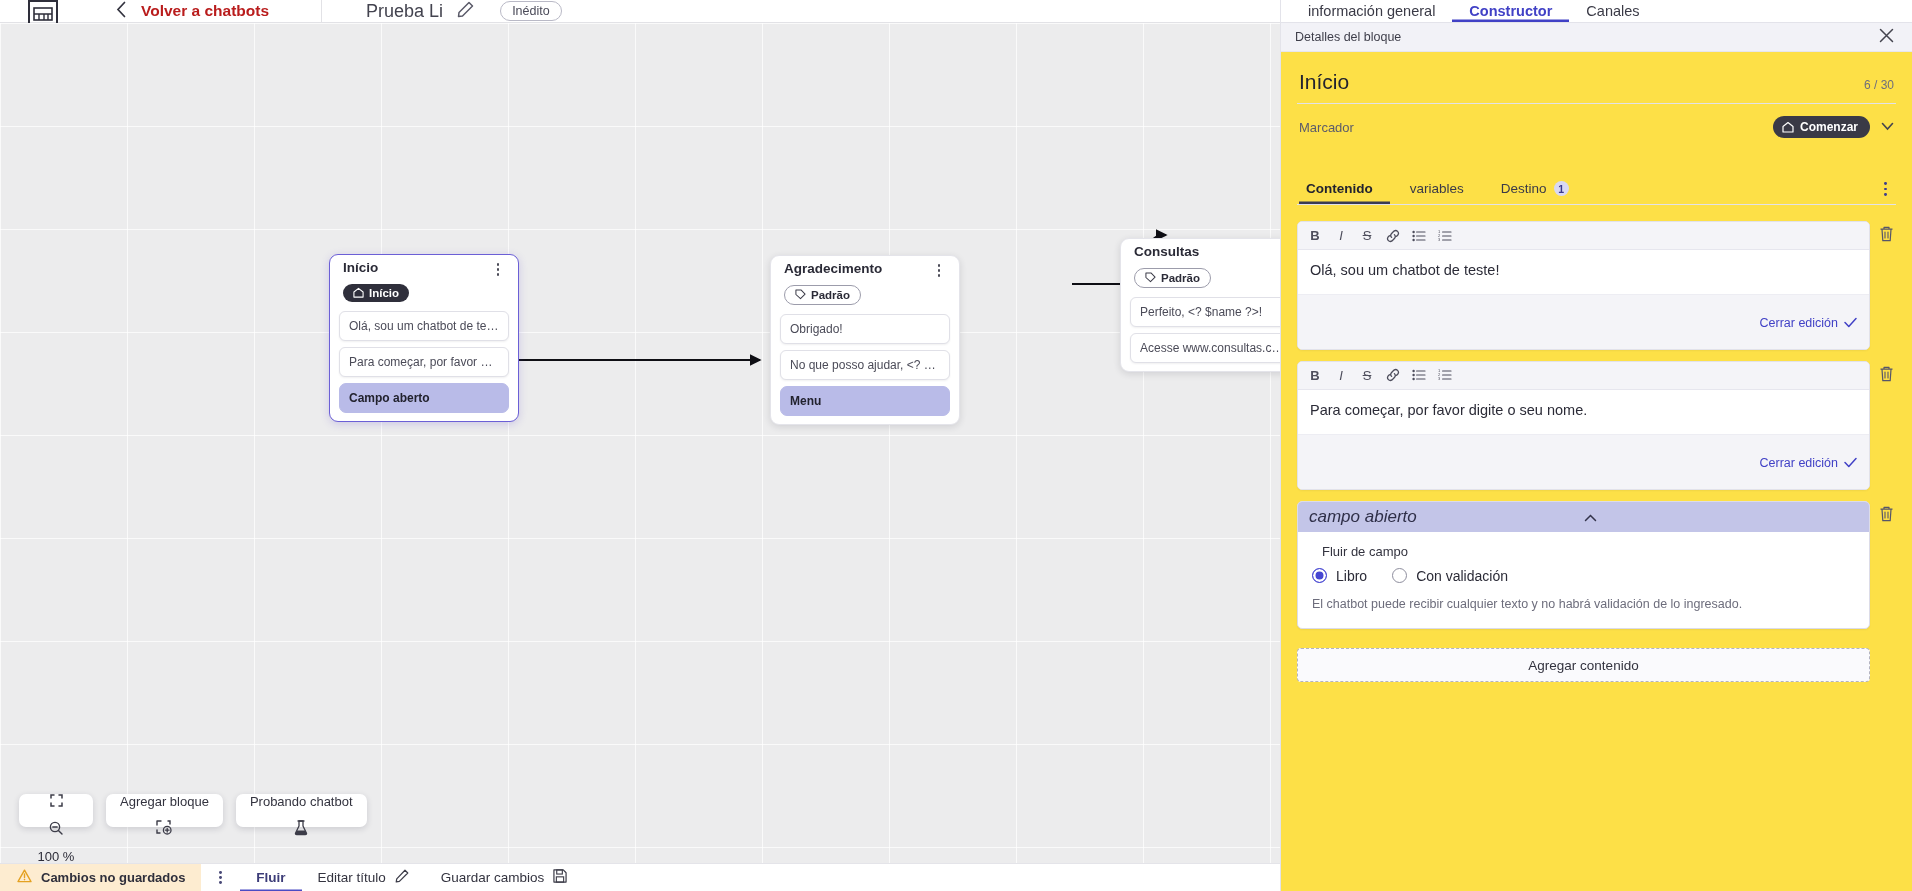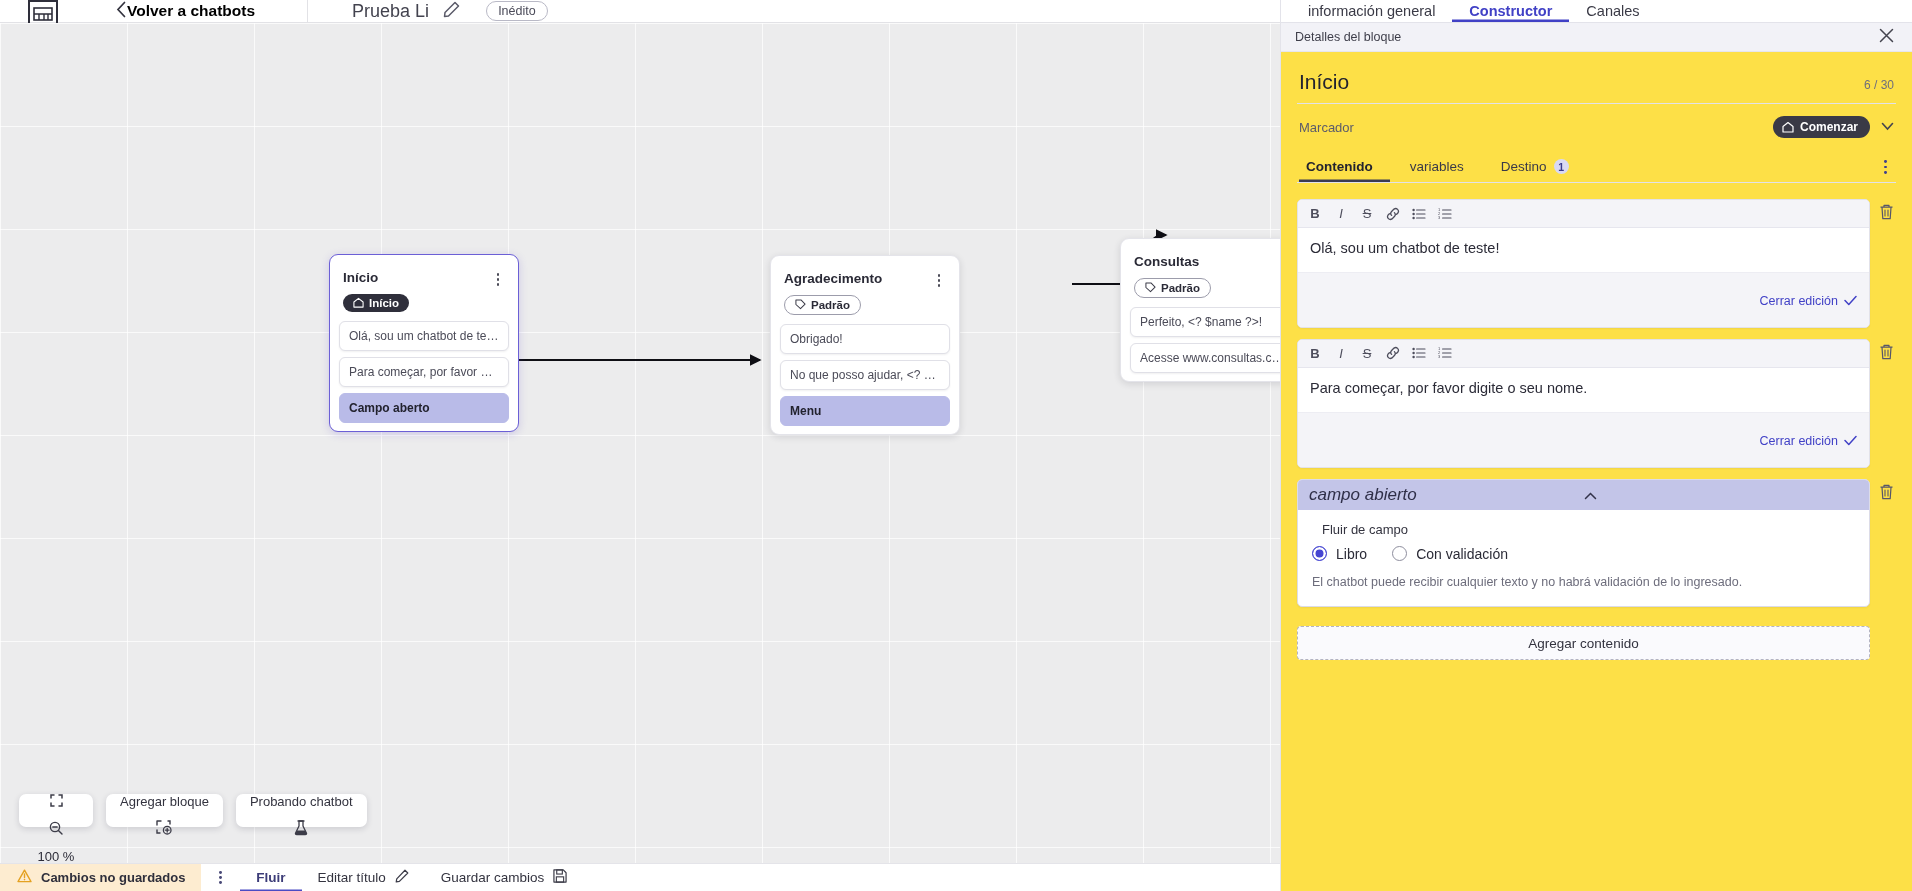--- a/index.html
+++ b/index.html
@@ -15,21 +15,21 @@
     position: absolute; left: 0; top: 0; width: 1562px; height: 23px;
     background: #fff; display: flex; align-items: center;
     border-bottom: 1px solid #e2e2e6;
   }
   .logo-box {
     margin-left: 28px; width: 30px; height: 28px; margin-top: 6px;
     border: 2px solid #2e2e3a; display: flex; align-items: center; justify-content: center;
   }
   .logo-box svg { display: block; }
   .back-chev { margin-left: 58px; color: #33333f; font-size: 17px; line-height: 1; }
-  .back-label { font-size: 15.5px; color: #000000; font-weight: 600; }
+  .back-label { margin-left: 14px; font-size: 15.5px; color: #b91c1c; font-weight: 600; }
   .topdiv { margin-left: 52px; width: 1px; height: 46px; background: #e2e2e6; }
   .proj-title { margin-left: 44px; font-size: 18px; color: #43434f; }
   .pencil-top { margin-left: 14px; color: #5a5a68; }
   .chip-unpub {
     margin-left: 26px; border: 1px solid #b9b9c6; border-radius: 11px;
     padding: 2px 11px; font-size: 12.5px; color: #4a4a58;
   }
 
   
   .canvas {
@@ -43,41 +43,42 @@
   }
   .edges { position: absolute; left: 0; top: 0; width: 1562px; height: 846px; }
 
   
   .node {
     position: absolute; background: #fff; border-radius: 9px;
     box-shadow: 0 2px 7px rgba(40,40,60,.14);
     border: 1px solid #e4e4ea; width: 190px; padding-bottom: 8px;
   }
   .node.selected { border: 1.5px solid #6b5fd6; box-shadow: 0 2px 9px rgba(90,70,200,.22); }
-  .node-head { padding: 15px 13px 0 13px; display: flex; align-items: flex-start; }
+  .node-head { padding: 5px 13px 0 13px; display: flex; align-items: flex-start; }
   .node-title { font-size: 13.5px; font-weight: 700; color: #2a2a36; flex: 1; }
   .kebab { width: 14px; display: flex; flex-direction: column; align-items: center; gap: 2.5px; padding-top: 3px; cursor: pointer;}
   .kebab i { width: 2.6px; height: 2.6px; border-radius: 50%; background: #4a4a56; display: block; }
   .tagrow { padding: 8px 13px 9px 13px; }
   .tag {
     display: inline-flex; align-items: center; gap: 5px;
     border-radius: 12px; padding: 3px 10px; font-size: 11.5px; font-weight: 700;
   }
   .tag.dark { background: #2f2f3b; color: #fff; }
   .tag.light { background: #fff; color: #2c2c38; border: 1px solid #9c9cab; }
   .node-body { padding: 0 9px; display: flex; flex-direction: column; gap: 6px; }
   .msg {
     background: #fff; border: 1px solid #e0e0e7; border-radius: 6px;
     padding: 7px 9px; font-size: 12px; color: #4b4b58;
     white-space: nowrap; overflow: hidden; text-overflow: ellipsis;
     box-shadow: 0 1px 2px rgba(40,40,60,.07);
   }
   .msg.hl {
     background: #b9bbe8; border-color: #b9bbe8; color: #22222e; font-weight: 700;
     box-shadow: none;
+    border-radius: 7px;
   }
 
   
   .bl-tools { position: absolute; left: 19px; bottom: 42px; display: flex; gap: 13px; }
   .tool-card {
     background: #fff; border-radius: 7px; box-shadow: 0 2px 6px rgba(40,40,60,.16);
     height: 33px; display: flex; align-items: center; padding: 0 14px; gap: 11px;
     font-size: 13px; color: #33333f; cursor: pointer; flex-direction: column;
   }
   .tool-card .zlabel { font-size: 13px; color: #2c2c38; min-width: 46px; text-align:center; }
@@ -124,21 +125,21 @@
   .blk-count { font-size: 12px; color: #6e6e7c; }
   .marker-row { display: flex; align-items: center; padding: 12px 2px 14px 2px; }
   .marker-lbl { flex: 1; font-size: 13px; color: #5c5c6a; }
   .pill-start {
     background: #3a3a46; color: #fff; border-radius: 13px; padding: 4px 12px 4px 9px;
     font-size: 12px; font-weight: 700; display: inline-flex; align-items: center; gap: 6px;
     cursor: pointer;
   }
   .pill-chev { margin-left: 11px; color: #44444f; font-size: 12px; cursor: pointer; }
 
-  .ctabs { display: flex; align-items: center; border-bottom: 1px solid #e2e2ea; padding: 0 2px; }
+  .ctabs { display: flex; align-items: center; border-bottom: 1px solid #e2e2ea; padding: 0 2px; margin-top: 22px; }
   .ctab { font-size: 13.5px; color: #3a3a48; padding: 7px 17px 8px 7px; margin-right: 13px;
           cursor: pointer; display: flex; align-items: center; gap: 7px; }
   .ctab.active { color: #23232f; font-weight: 700; box-shadow: inset 0 -2.5px 0 #3b3b52; }
   .cbadge { background: #d9d9f4; color: #3a3a8c; font-size: 10.5px; font-weight: 700;
             border-radius: 50%; width: 15px; height: 15px;
             display: flex; align-items: center; justify-content: center; }
   .ctabs-kebab { margin-left: auto; display: flex; flex-direction: column; gap: 2.5px;
                  padding: 0 7px; cursor: pointer; }
   .ctabs-kebab i { width: 2.8px; height: 2.8px; border-radius: 50%; background: #3f3f8c; }
 

